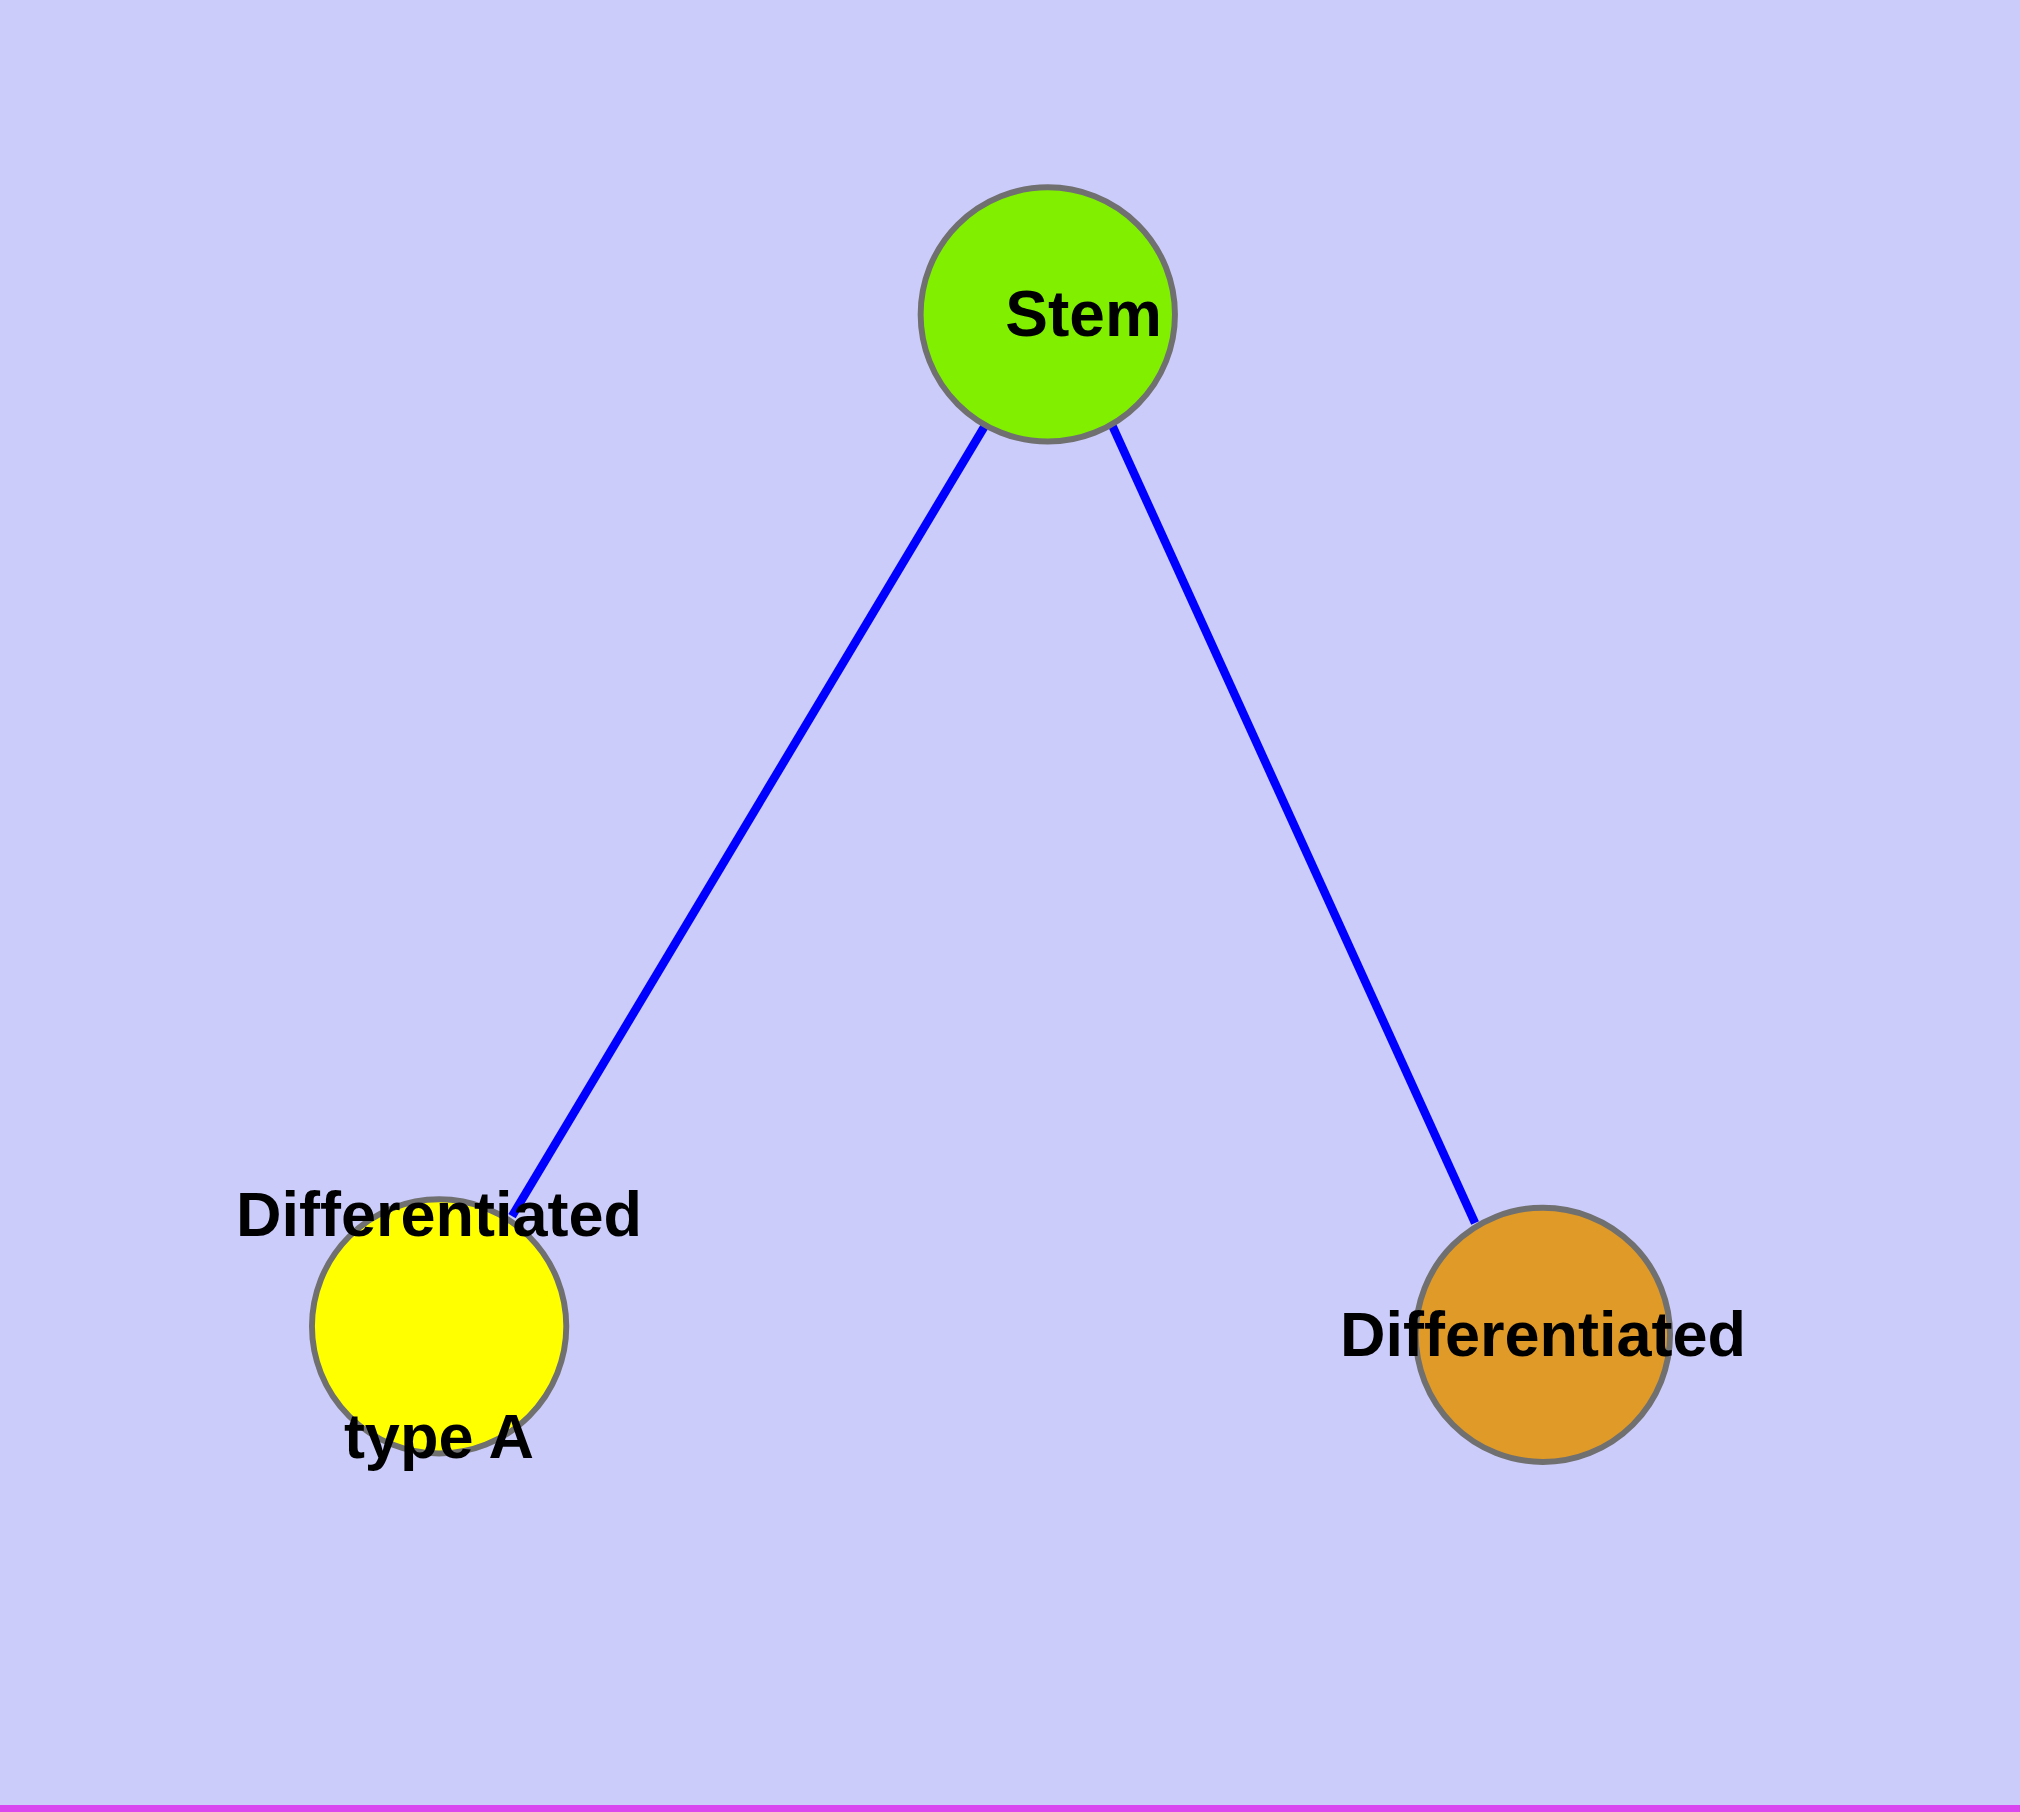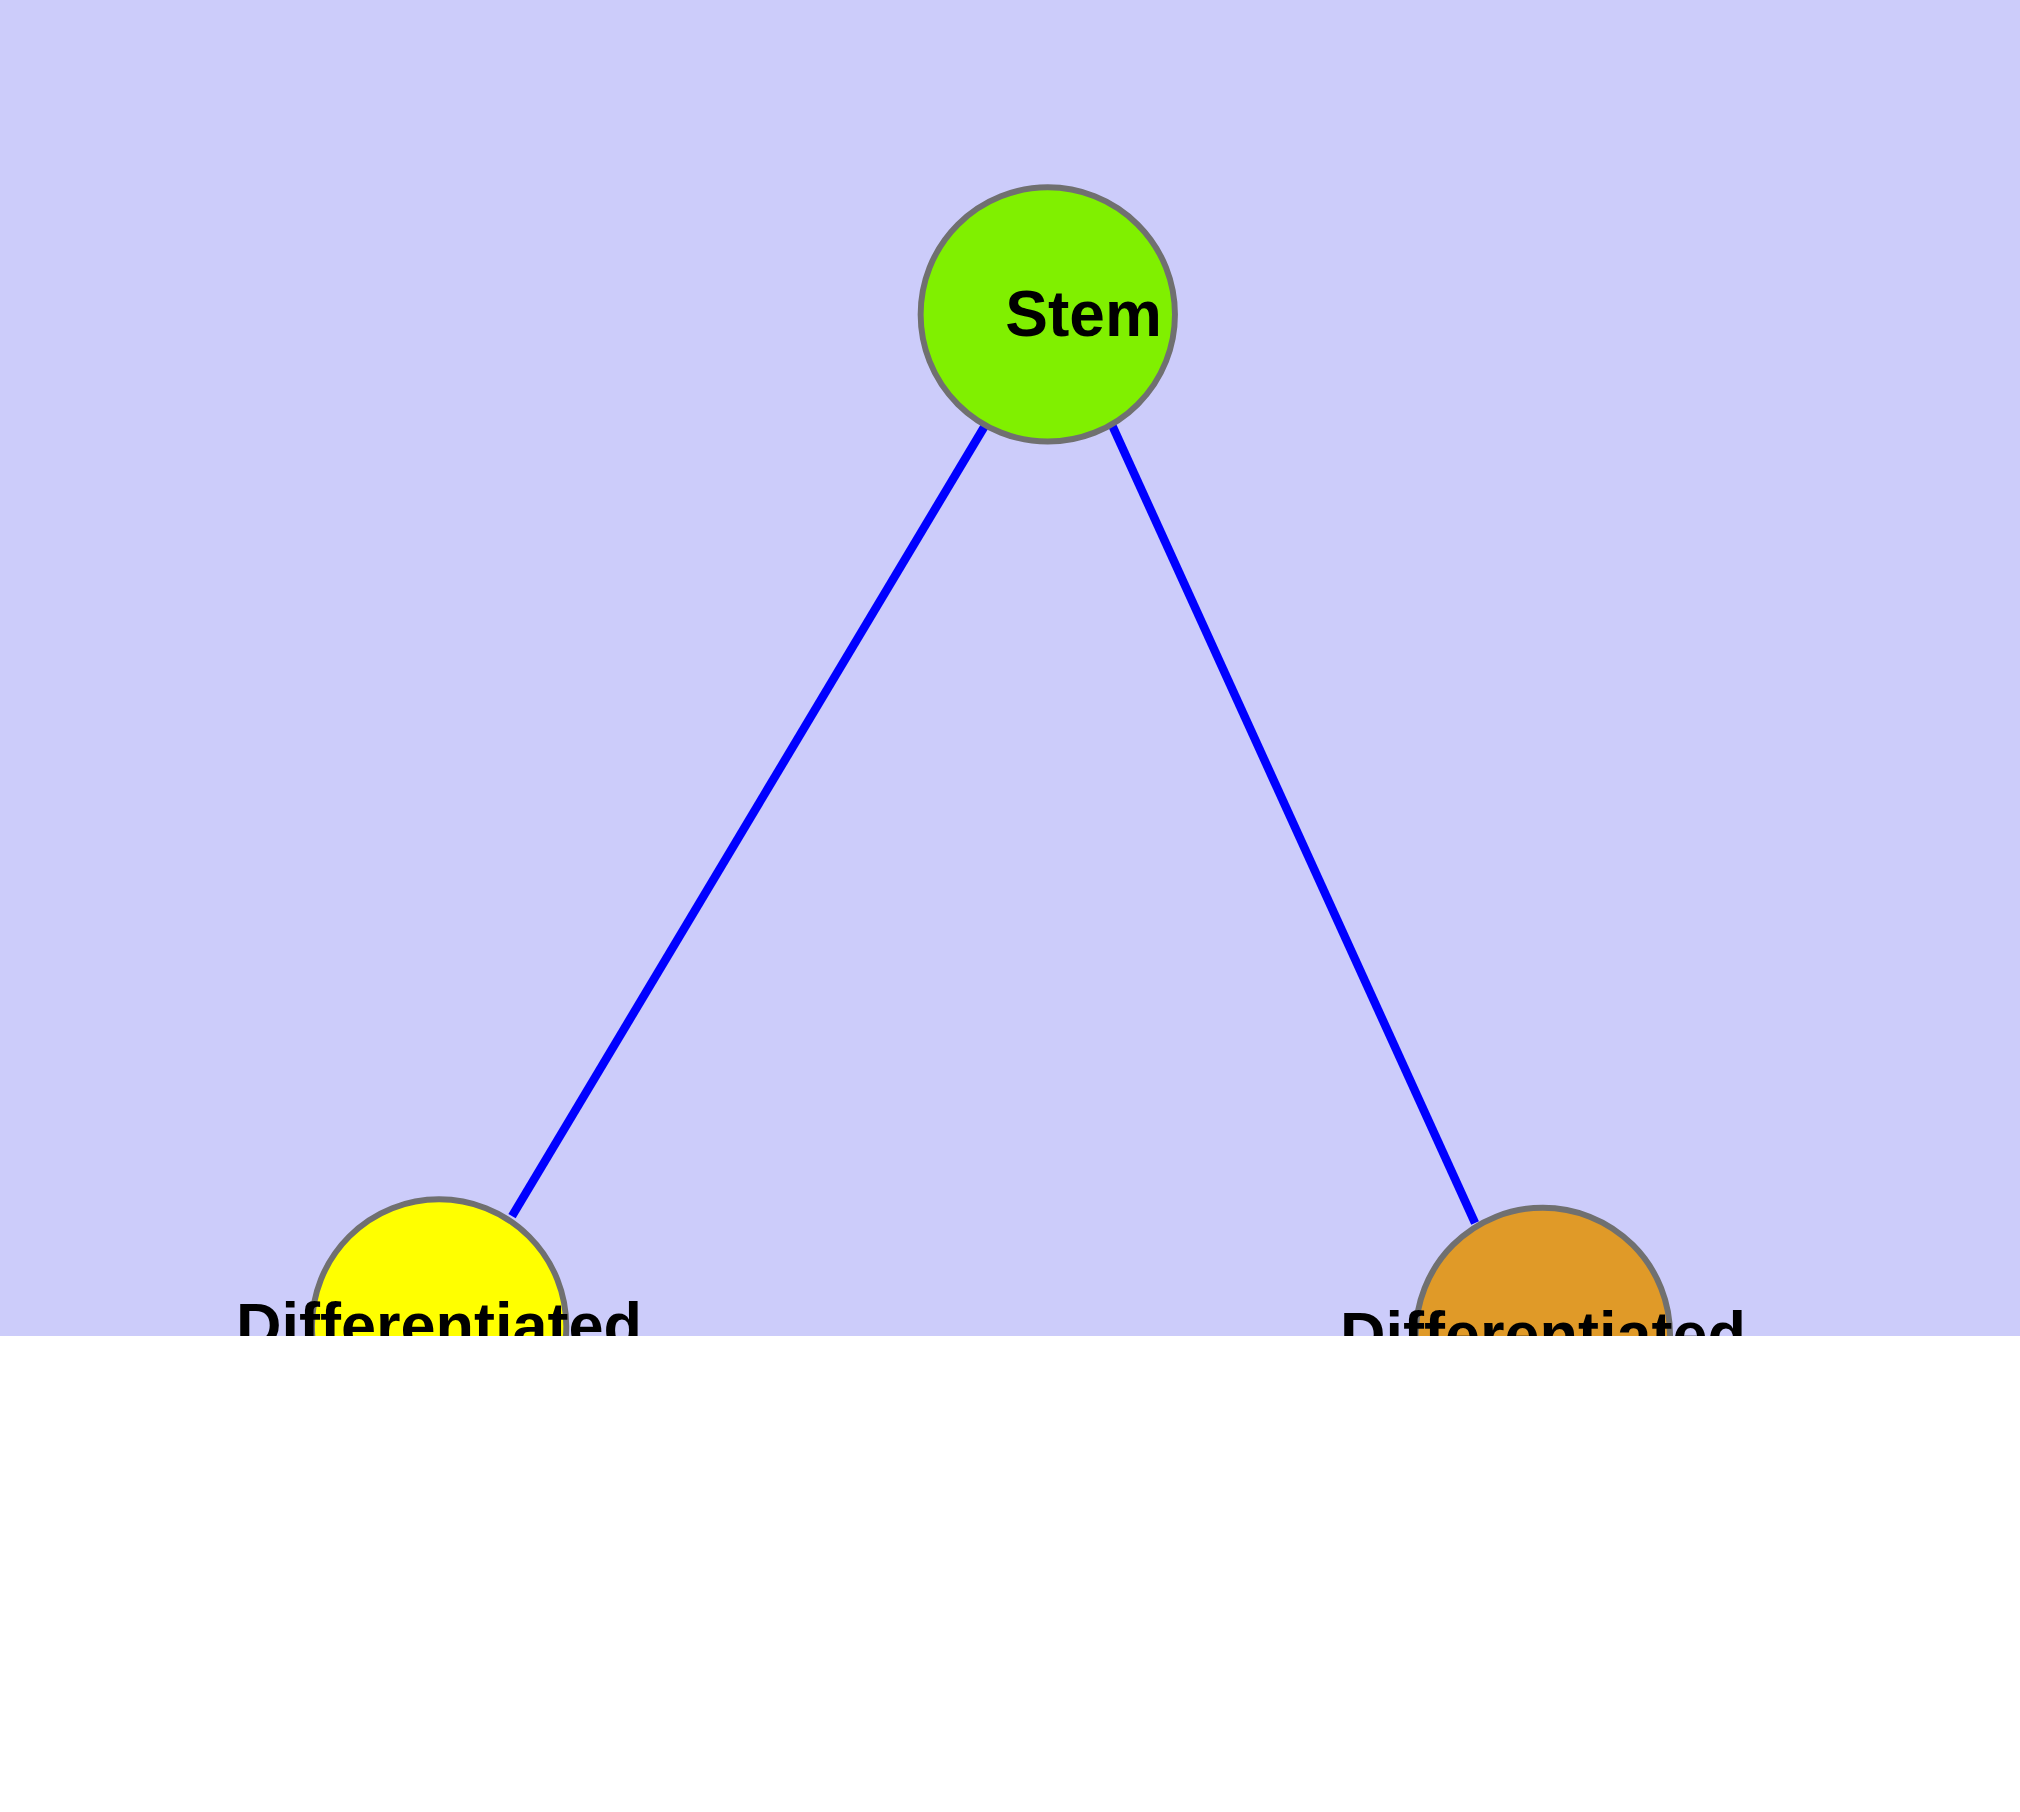--- a/index.html
+++ b/index.html
@@ -44,21 +44,21 @@
   .node-label.root {
     font-size: 64px;
   }
   .node-label.leaf {
     font-size: 63px;
   }
 </style>
 </head>
 <body>
 
-<div id="stage" style="width: 2021px; height: 1336px; background: #d946ef;">
+<div id="stage" style="width: 2021px; height: 1812px; background: #d946ef;">
 
   <div id="canvas-bg" style="width: 2021px; height: 1805px; background: rgb(204, 204, 250);"></div>
 
   <svg id="graph-svg" viewBox="0 0 2384 2138" preserveAspectRatio="none" xmlns="http://www.w3.org/2000/svg">
 
     <g>
       <line x1="1162" y1="502" x2="604" y2="1435" stroke="#0000ff" stroke-width="10" stroke-linecap="butt"></line>
       <line x1="1312" y1="502" x2="1740" y2="1443" stroke="#0000ff" stroke-width="10" stroke-linecap="butt"></line>
     </g>
 
@@ -68,20 +68,21 @@
       <circle cx="1820" cy="1575" r="150" fill="#e09a28" stroke="#707070" stroke-width="7"></circle>
     </g>
   </svg>
 
   <div class="node-label root" style="left: 1048px; top: 314px; font-size: 64px; color: rgb(0, 0, 0);">
     <span>Stem</span>
   </div>
 
   <div class="node-label leaf" style="left: 439px; top: 1326px; font-size: 63px; color: rgb(0, 0, 0);">
     <div>Differentiated</div>
+    <div>type A</div>
   </div>
 
   <div class="node-label leaf" style="left: 1543px; top: 1335px; font-size: 63px; color: rgb(0, 0, 0);">
     <div>Differentiated</div>
   </div>
 
 </div>
 
 
 </body></html>

